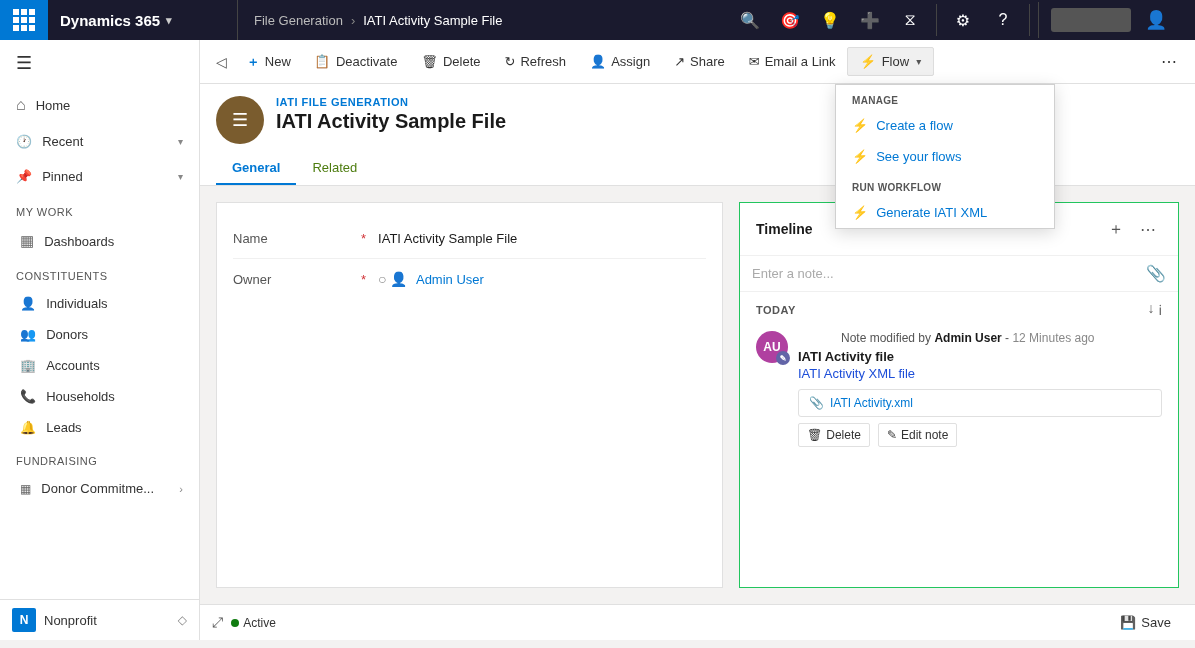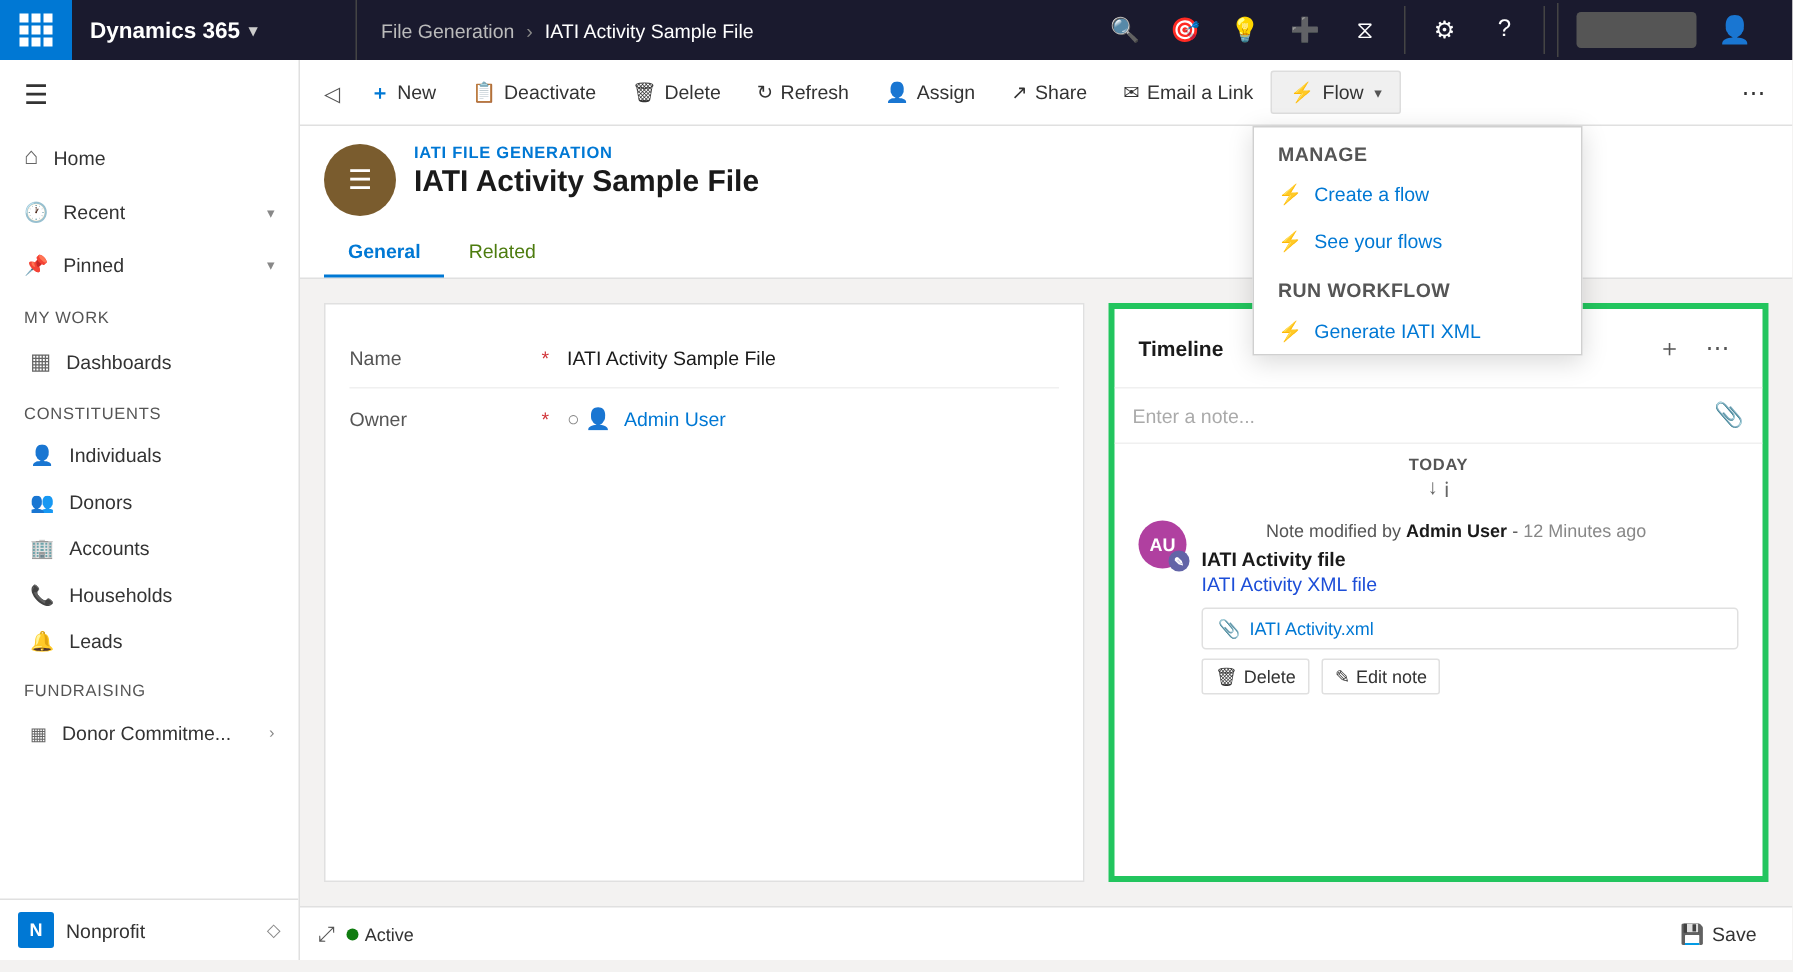--- a/index.html
+++ b/index.html
@@ -164,21 +164,21 @@
       top: 44px;
       right: 140px;
       width: 220px;
       background: white;
       border: 1px solid #d0d0d0;
       box-shadow: 0 4px 16px rgba(0,0,0,0.15);
       z-index: 100;
     }
     .flow-dropdown-section-label {
       padding: 10px 16px 4px;
-      font-size: 13px;
+      font-size: 10px;
       font-weight: 700;
       color: #555;
       text-transform: uppercase;
       letter-spacing: 0.3px;
     }
     .flow-dropdown-item {
       display: flex; align-items: center; gap: 8px;
       padding: 8px 16px;
       cursor: pointer;
       color: #0078d4;
@@ -275,21 +275,21 @@
     }
     .form-owner-icons {
       display: flex; align-items: center; gap: 4px;
       color: #888; font-size: 14px;
     }
 
     
     .form-right {
       width: 440px;
       background: white;
-      border: 4px solid #22c55e;
+      border: 1px solid #22c55e;
       display: flex; flex-direction: column;
       overflow: hidden;
       flex-shrink: 0;
     }
     .timeline-header {
       display: flex; align-items: center; justify-content: space-between;
       padding: 12px 16px;
       border-bottom: 1px solid #f0f0f0;
     }
     .timeline-title { font-size: 14px; font-weight: 600; color: #1a1a1a; }
@@ -306,21 +306,20 @@
       gap: 8px;
     }
     .timeline-note-placeholder {
       flex: 1; font-size: 13px; color: #aaa;
     }
     .timeline-note-attach { font-size: 16px; color: #0078d4; cursor: pointer; }
     .timeline-body { flex: 1; overflow-y: auto; padding: 0 0 8px; }
     .timeline-date-section {
       display: flex; align-items: center; justify-content: space-between;
       padding: 8px 16px 4px;
-      flex-direction: column;
     }
     .timeline-date-label {
       font-size: 11px; font-weight: 700; color: #555; text-transform: uppercase; letter-spacing: 0.5px;
     }
     .timeline-date-icons { display: flex; gap: 4px; }
     .timeline-date-icon { font-size: 14px; color: #666; cursor: pointer; }
     .timeline-entry {
       display: flex; gap: 10px;
       padding: 8px 16px;
     }

